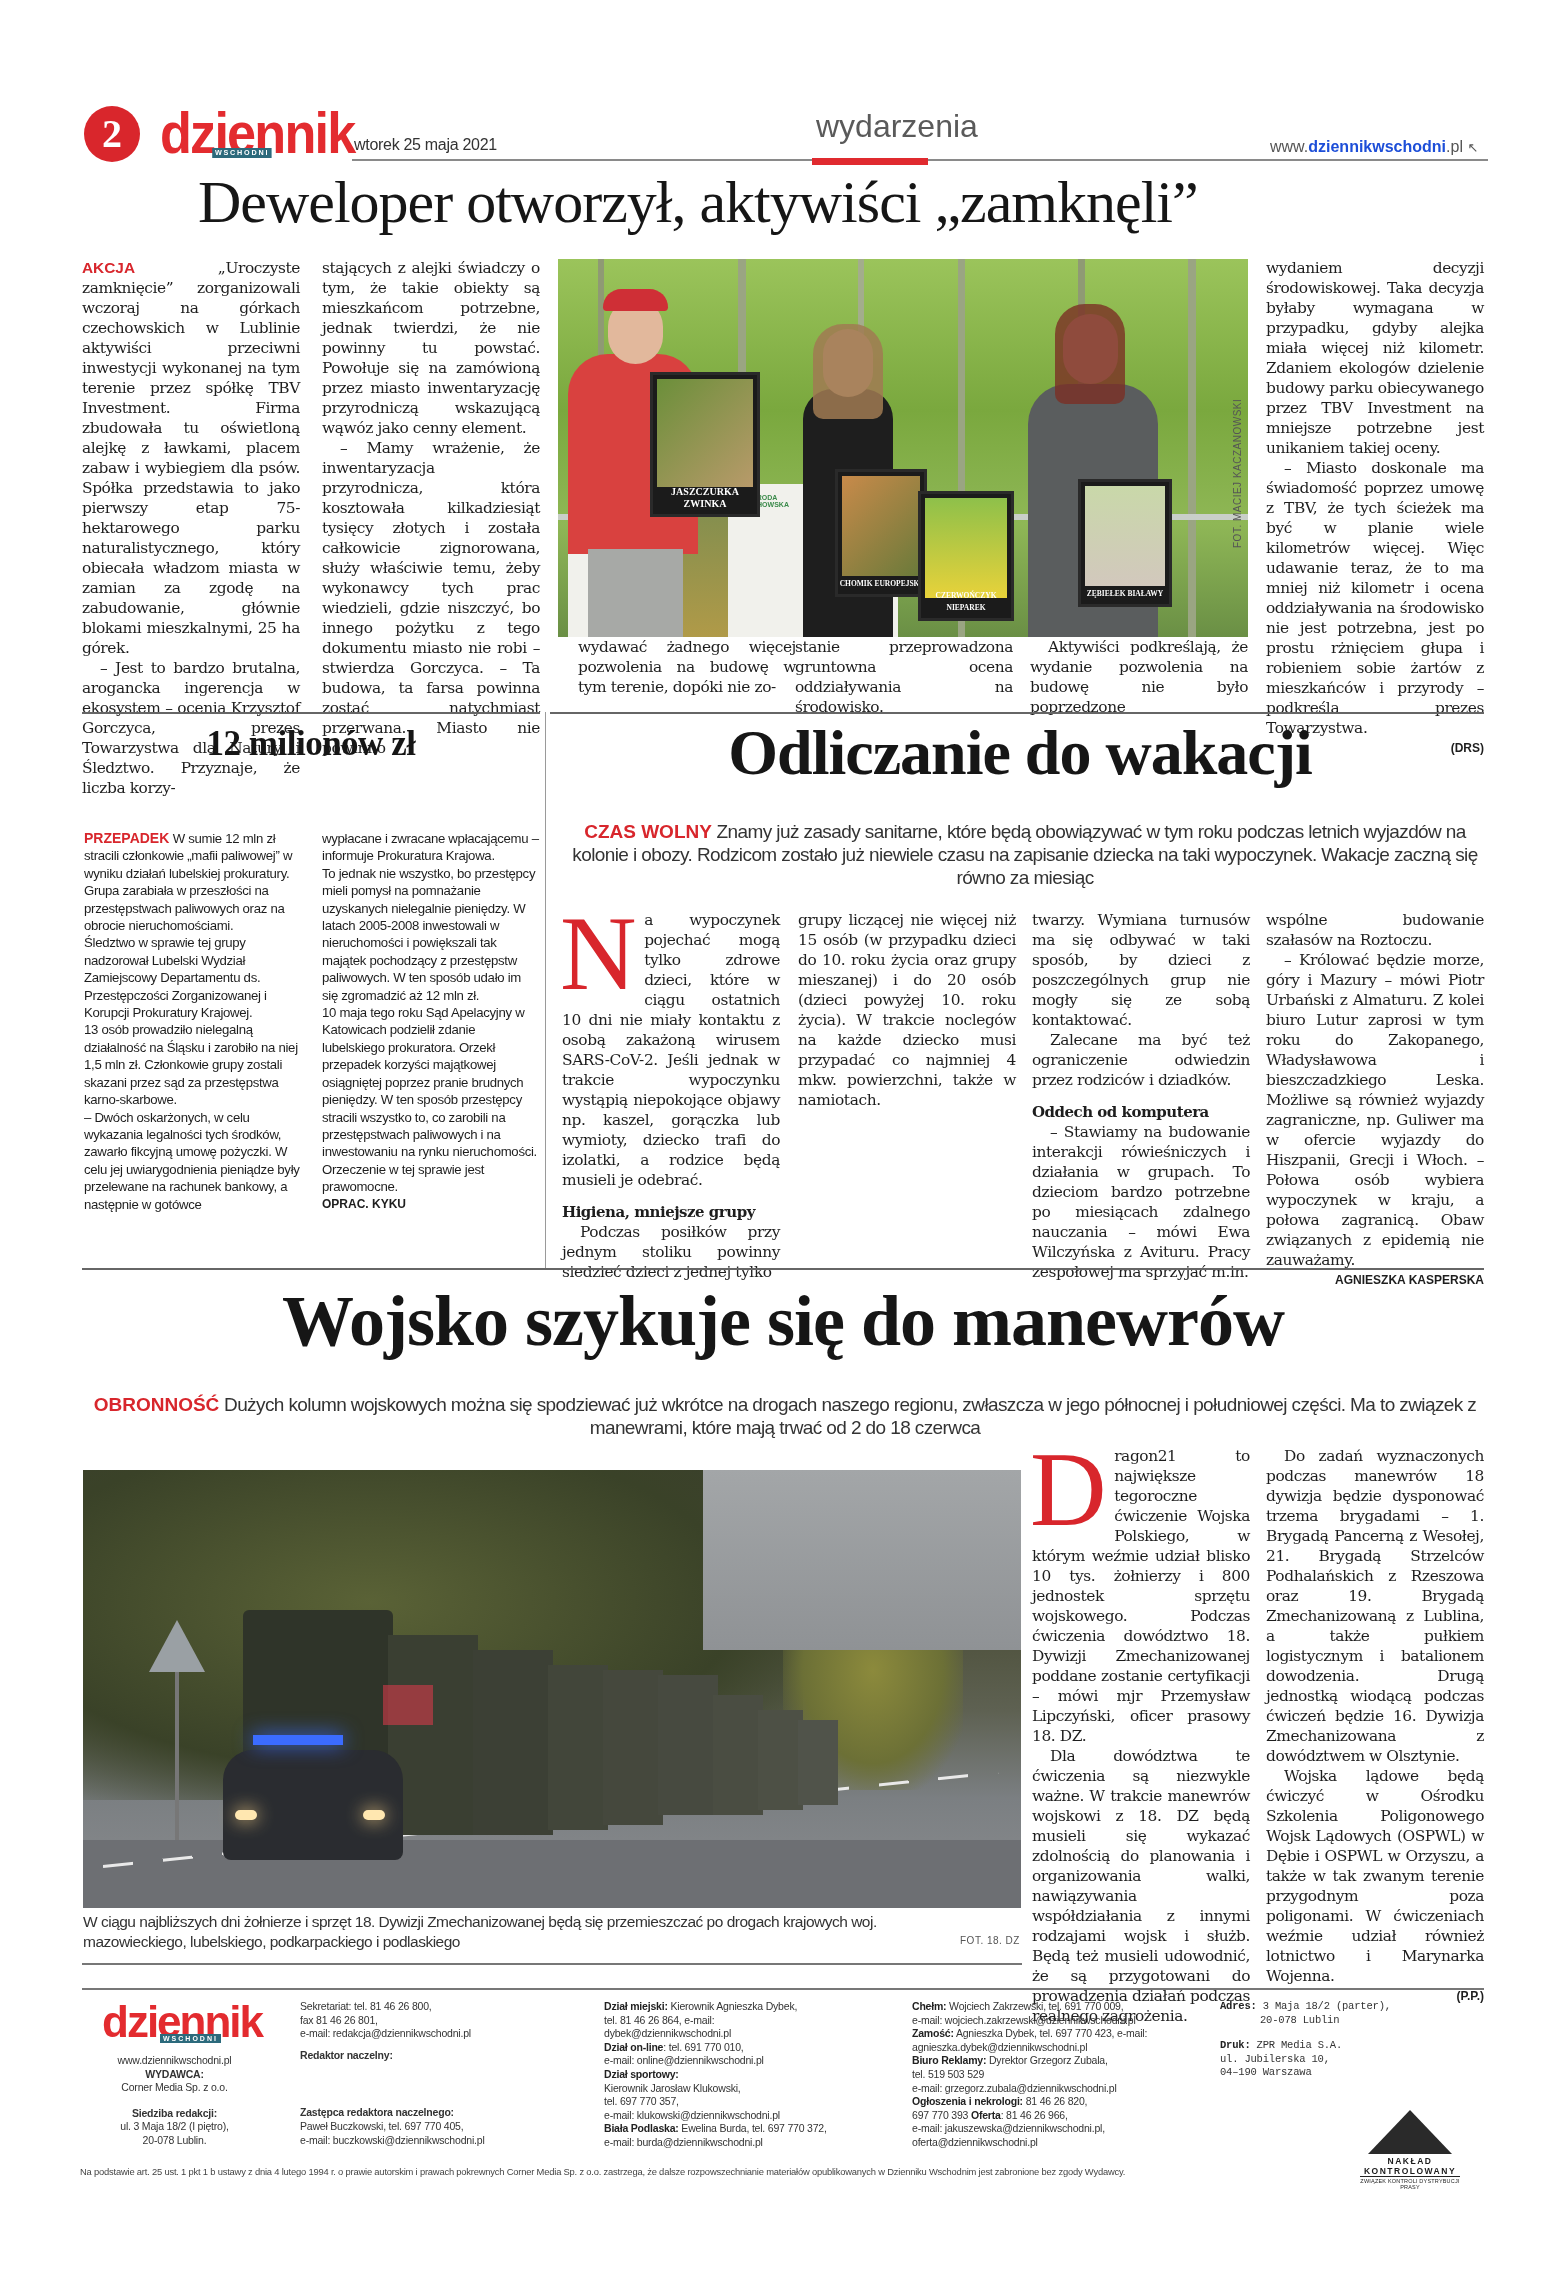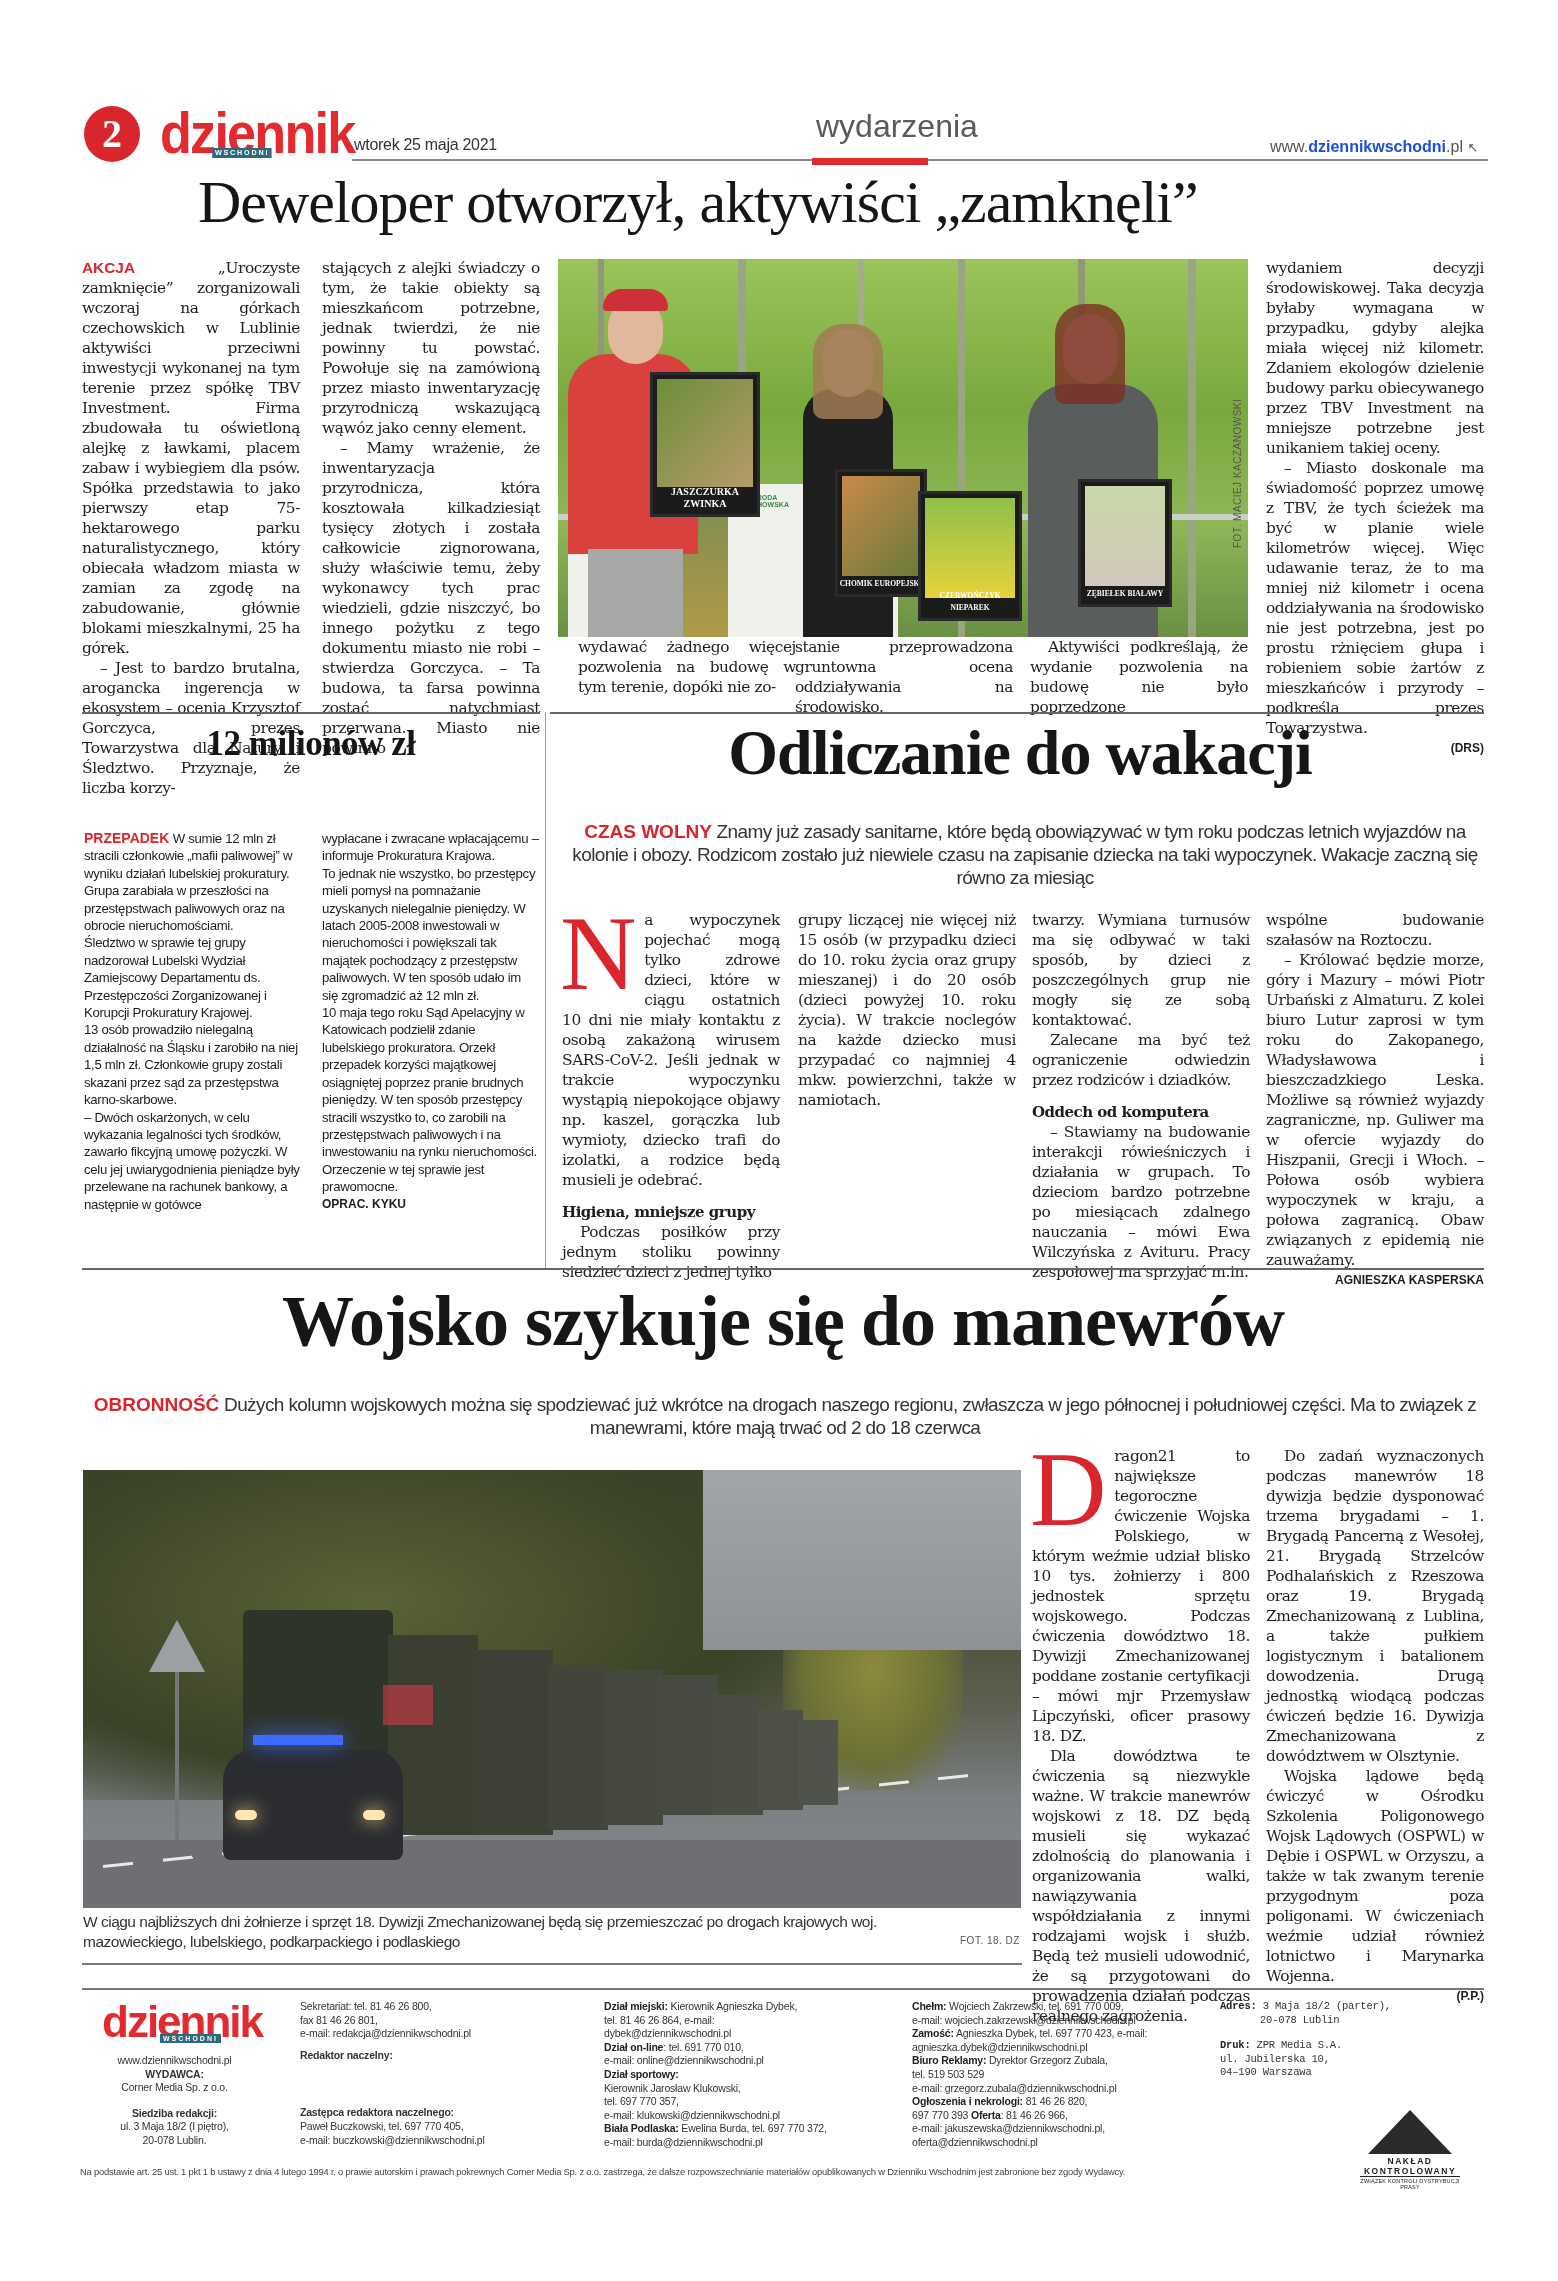--- a/index.html
+++ b/index.html
@@ -115,21 +115,21 @@
   <div class="abs" style="left:497px; top:45px; width:70px; height:100px; background:#7a2f24; border-radius:30px 30px 10px 10px; opacity:0.8;"></div>
 
   <div class="poster" style="left:92px; top:113px; width:110px; height:145px;">
     <div class="poster-img" style="height:108px; background:linear-gradient(135deg,#6b8f3a,#b89a6a);"></div>
     <div class="poster-lbl">JASZCZURKA ZWINKA</div>
   </div>
   <div class="poster" style="left:277px; top:210px; width:92px; height:128px;">
     <div class="poster-img" style="height:100px; background:linear-gradient(135deg,#c88a4a,#6a7a3a);"></div>
     <div class="poster-lbl" style="font-size:7.5px;">CHOMIK EUROPEJSKI</div>
   </div>
-  <div class="poster" style="left:360px; top:232px; width:104px; height:130px;">
+  <div class="poster" style="left:360px; top:232px; width:96px; height:130px;">
     <div class="poster-img" style="height:100px; background:linear-gradient(180deg,#8ec04a,#e8d23a);"></div>
     <div class="poster-lbl" style="font-size:7.5px;">CZERWOŃCZYK NIEPAREK</div>
   </div>
   <div class="poster" style="left:500px; top:220px; width:94px; height:128px;margin-left:20px;">
     <div class="poster-img" style="height:100px; background:linear-gradient(180deg,#c9d8a9,#d2c8bd);"></div>
     <div class="poster-lbl" style="font-size:7.5px;">ZĘBIEŁEK BIAŁAWY</div>
   </div>
 </div>
 <div class="abs photo-credit" style="left:1232px; top:548px; transform:rotate(-90deg); transform-origin:left top; white-space:nowrap;">FOT. MACIEJ KACZANOWSKI</div>
 

